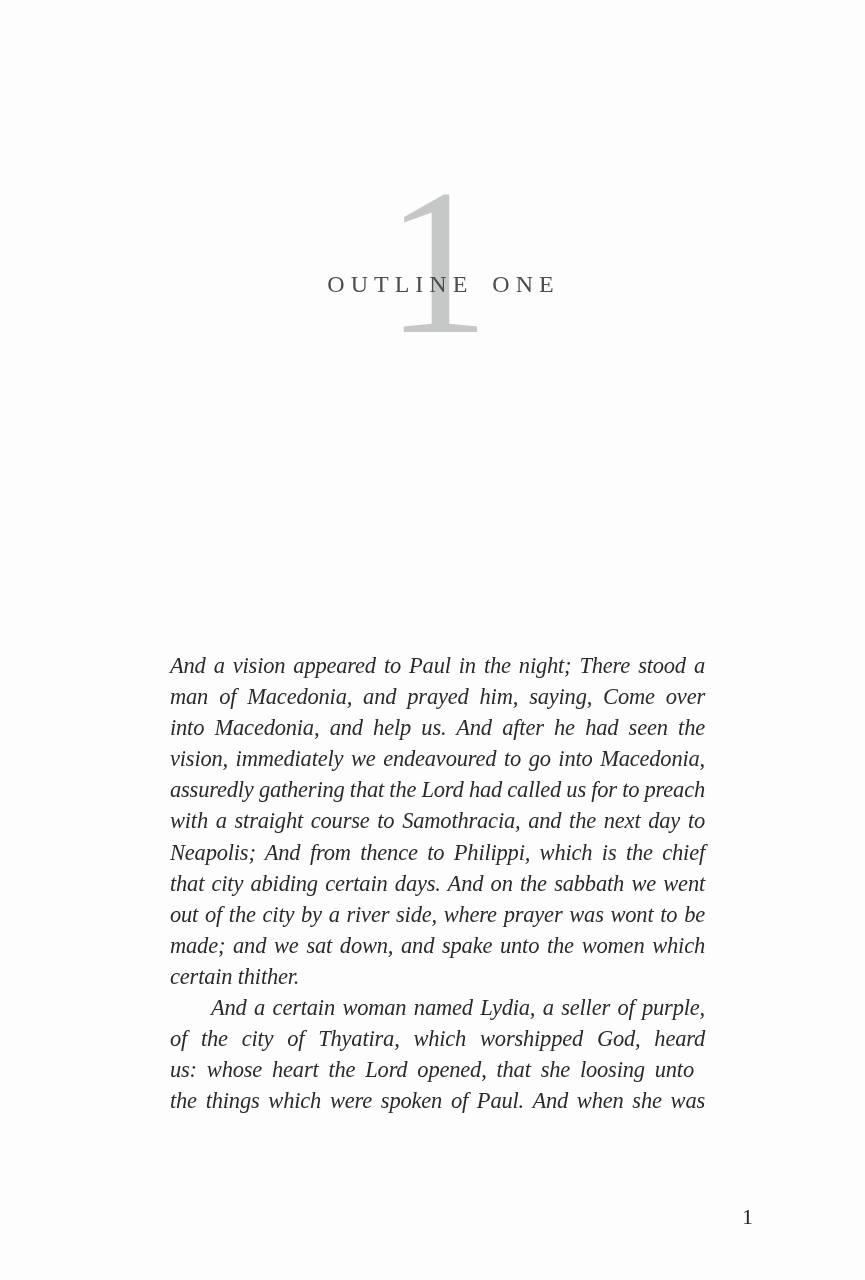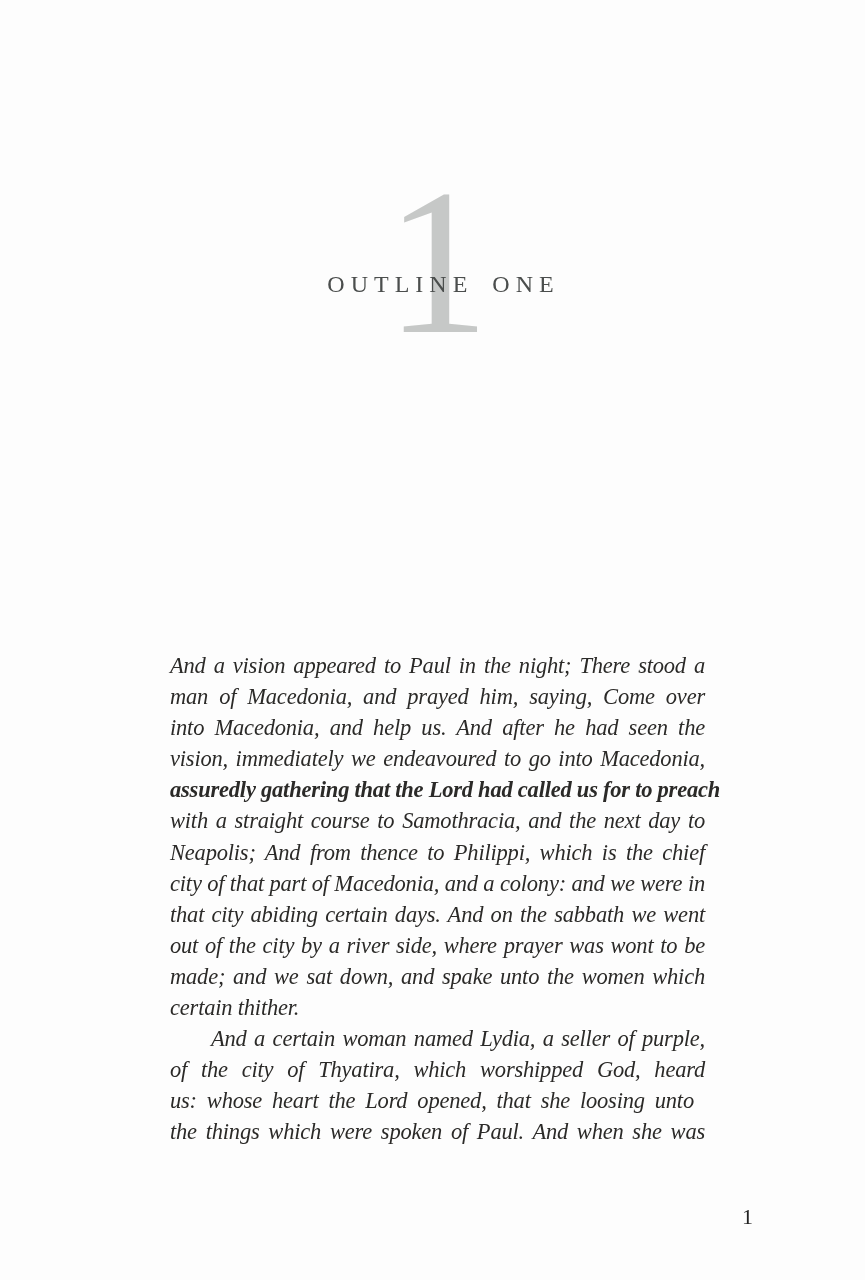--- a/index.html
+++ b/index.html
@@ -87,24 +87,23 @@
   <div class="chapter-numeral">1</div>
 
   <div class="chapter-label">OUTLINE ONE</div>
 
 
   <div class="scripture">
     <div class="line" style="word-spacing: 2.61222px;"><span>And a vision appeared to Paul in the night; There stood a</span></div>
     <div class="line" style="word-spacing: 5.58203px;"><span>man of Macedonia, and prayed him, saying, Come over</span></div>
     <div class="line" style="word-spacing: 4.87969px;"><span>into Macedonia, and help us. And after he had seen the</span></div>
     <div class="line" style="word-spacing: 2.18304px;"><span>vision, immediately we endeavoured to go into Macedonia,</span></div>
-    <div class="line" style="word-spacing: -0.151562px; font-weight: bold;"><span>assuredly gathering that the Lord had called us for to preach</span></div>
+    <div class="line" style="word-spacing: -0.151562px;"><span>assuredly gathering that the Lord had called us for to preach</span></div>
     <div class="line" style="word-spacing: 2.35156px;"><span>with a straight course to Samothracia, and the next day to</span></div>
     <div class="line" style="word-spacing: 4.05208px;"><span>Neapolis; And from thence to Philippi, which is the chief</span></div>
-    <div class="line" style="word-spacing: 0.0872396px;"><span>city of that part of Macedonia, and a colony: and we were in</span></div>
     <div class="line" style="word-spacing: 1.89375px;"><span>that city abiding certain days. And on the sabbath we went</span></div>
     <div class="line" style="word-spacing: 1.3774px;"><span>out of the city by a river side, where prayer was wont to be</span></div>
     <div class="line" style="word-spacing: 2.37812px;"><span>made; and we sat down, and spake unto the women which</span></div>
     <div class="line"><span>certain thither.</span></div>
     <div class="line indented" style="word-spacing: 2.02604px;"><span>And a certain woman named Lydia, a seller of purple,</span></div>
     <div class="line" style="word-spacing: 8.43945px;"><span>of the city of Thyatira, which worshipped God, heard</span></div>
     <div class="line" style="word-spacing: 4.51389px;"><span>us: whose heart the Lord opened, that she loosing unto</span></div>
     <div class="line" style="word-spacing: 3.39688px;"><span>the things which were spoken of Paul. And when she was</span></div>
   </div>
 

